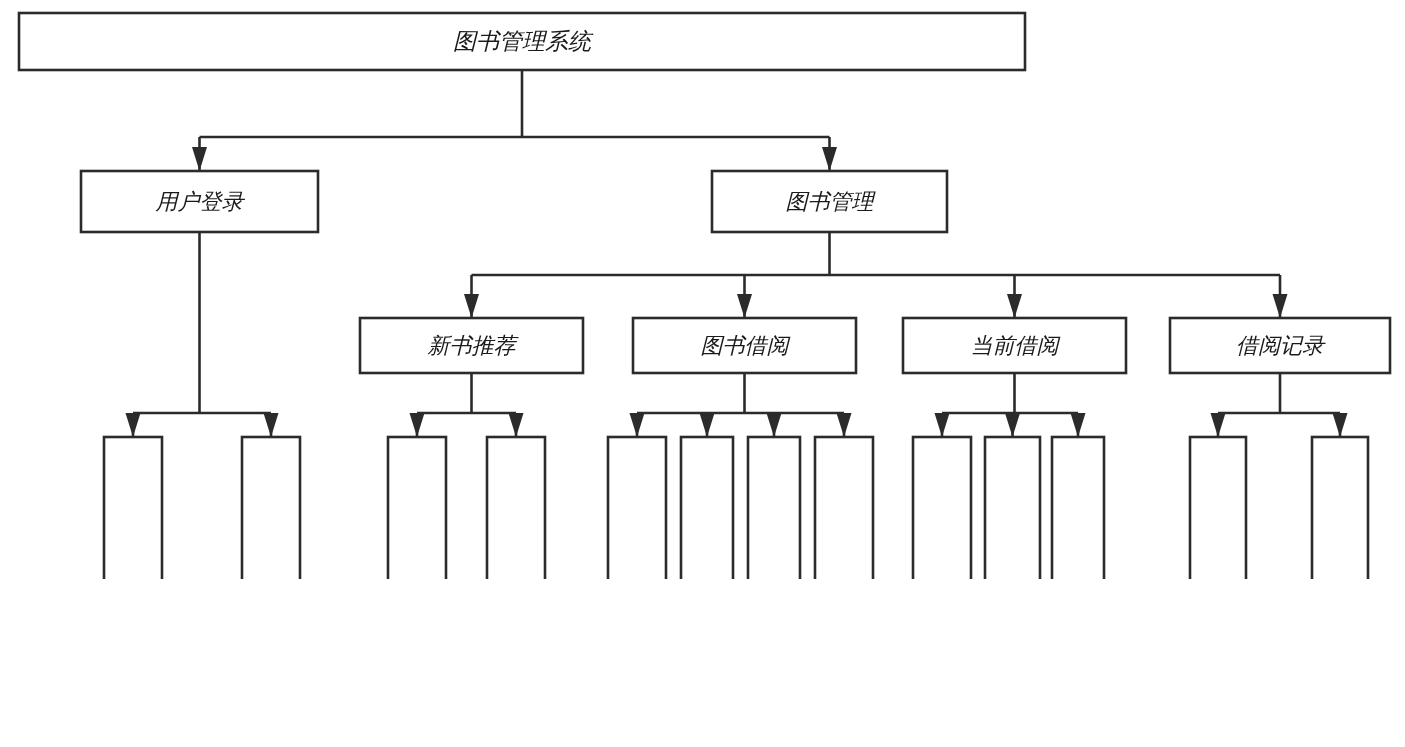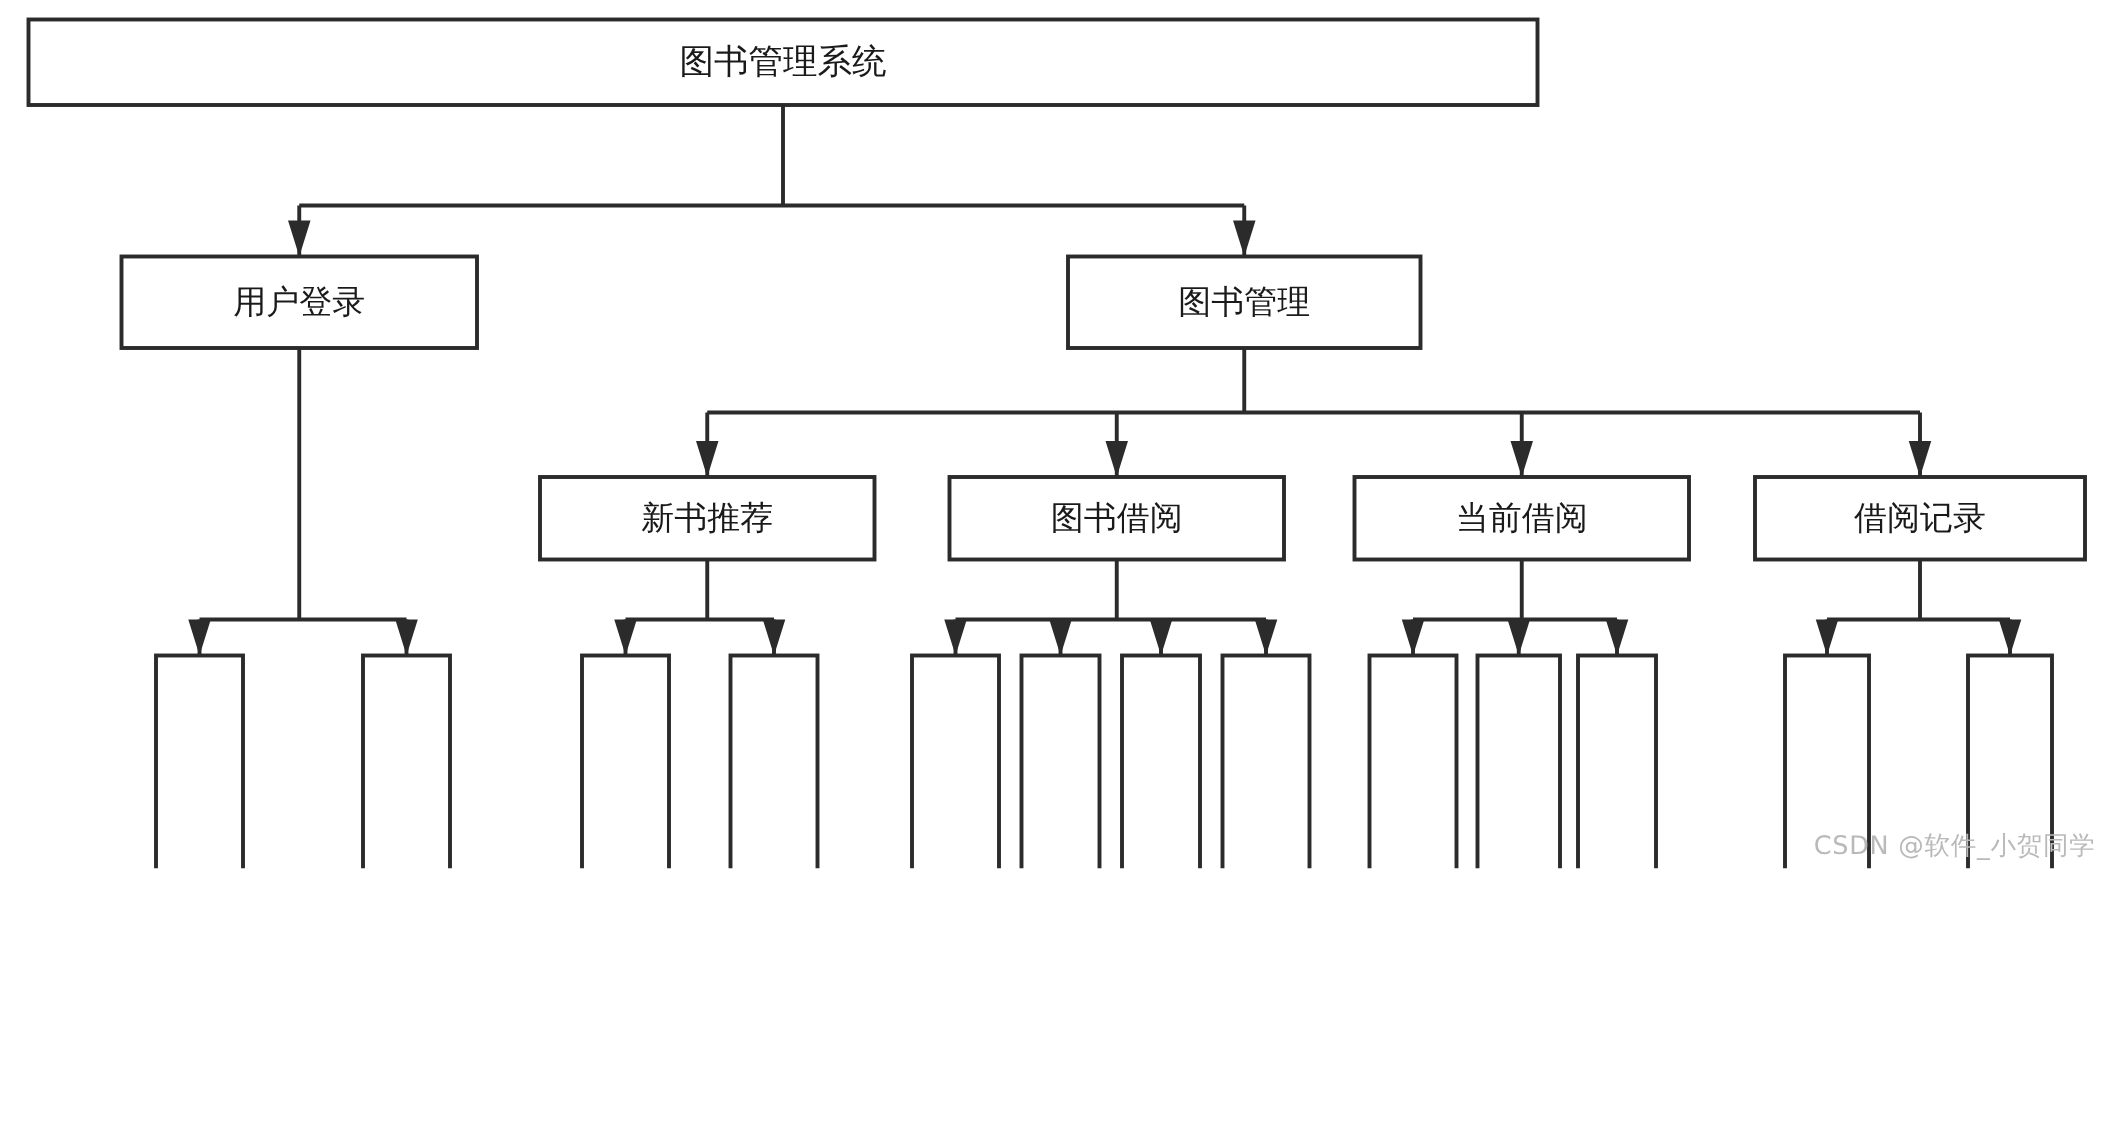--- a/index.html
+++ b/index.html
@@ -7,20 +7,21 @@
     padding: 0;
     background: #ffffff;
   }
   #diagram-root {
     position: relative;
     width: 1405px;
     height: 579px;
     background: #ffffff;
     font-family: "DejaVu Sans", "Liberation Sans", sans-serif;
     overflow: hidden;
+    font-style: italic;
   }
   svg.layer {
     position: absolute;
     top: 0;
     left: 0;
     width: 1405px;
     height: 747px;
   }
   .node-box {
     fill: #ffffff;
@@ -227,15 +228,14 @@
       <div class="vert-label" style="left: 681px; width: 52px; top: 445px; height: 290px;">新增图书（管理员）</div>
       <div class="vert-label" style="left: 748px; width: 52px; top: 445px; height: 290px;">编辑图书（管理员）</div>
       <div class="vert-label" style="left: 815px; width: 58px; top: 509px; height: 226px;">借阅图书</div>
       <div class="vert-label" style="left: 913px; width: 58px; top: 509px; height: 226px;">查询图书</div>
       <div class="vert-label" style="left: 985px; width: 55px; top: 509px; height: 226px;">归还图书</div>
       <div class="vert-label" style="left: 1052px; width: 52px; top: 445px; height: 290px;">确认归还（管理员）</div>
       <div class="vert-label" style="left: 1190px; width: 56px; top: 479px; height: 256px;">新增借阅记录</div>
       <div class="vert-label" style="left: 1312px; width: 56px; top: 479px; height: 256px;">查询借阅记录</div>
     </div>
 
-  <div class="watermark">CSDN @软件_小贺同学</div>
 
 </div>
 
 </body></html>

